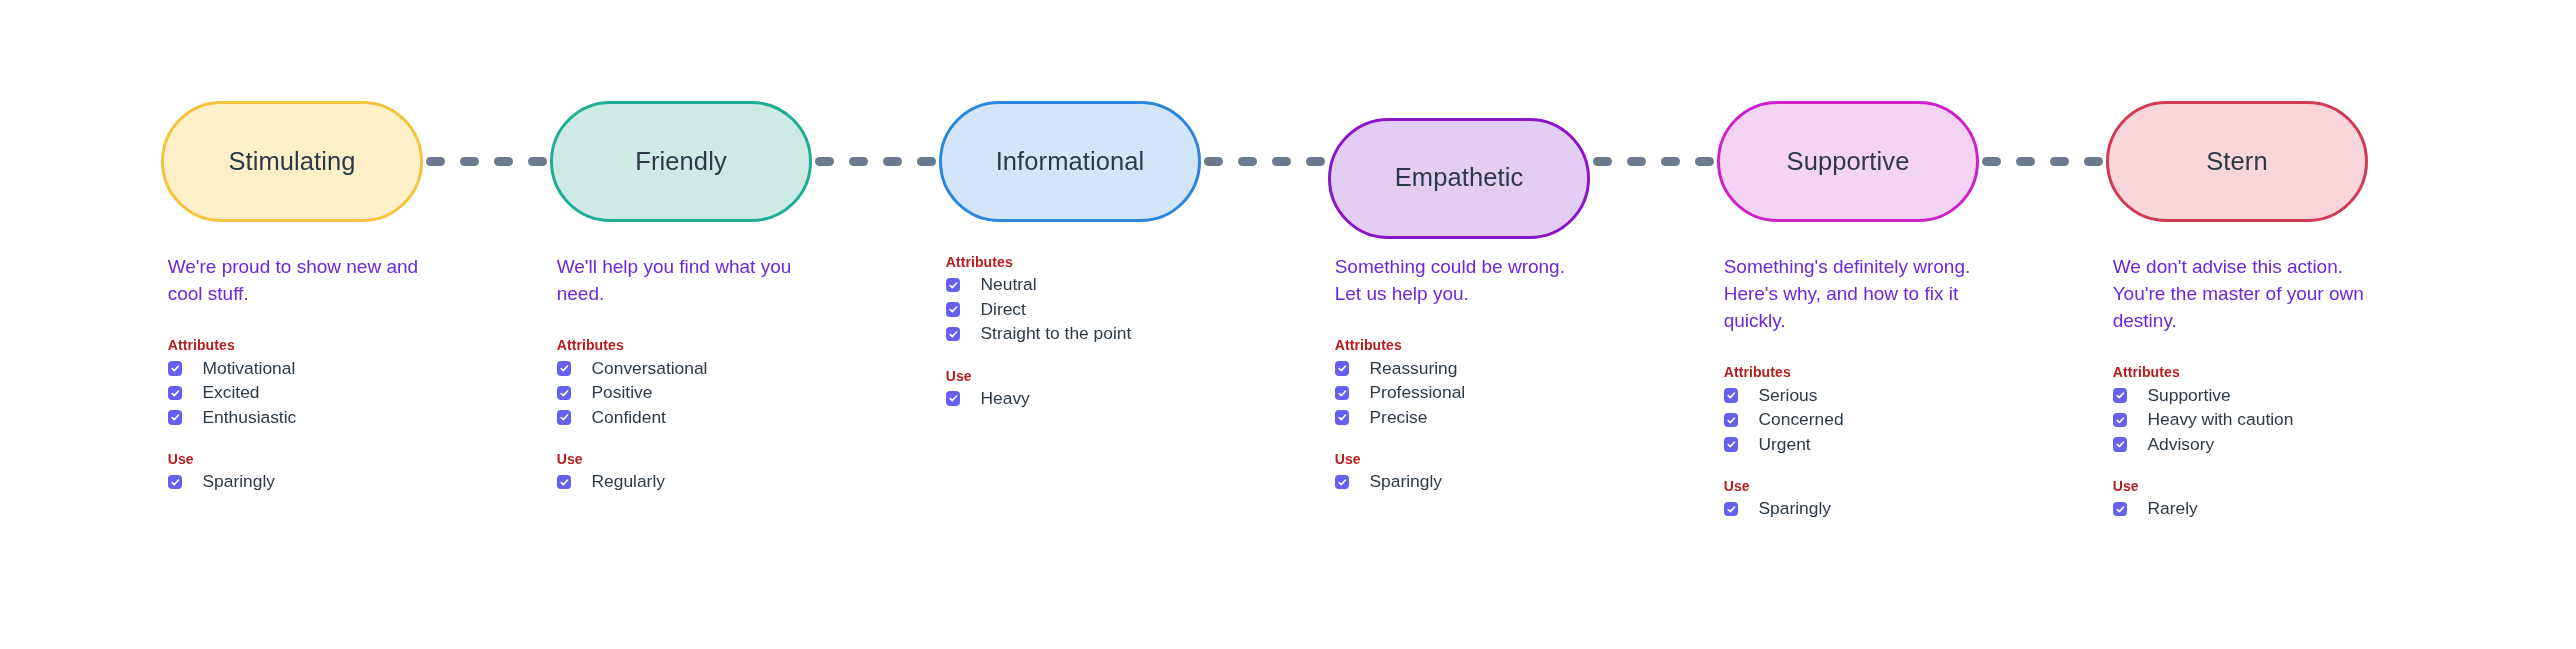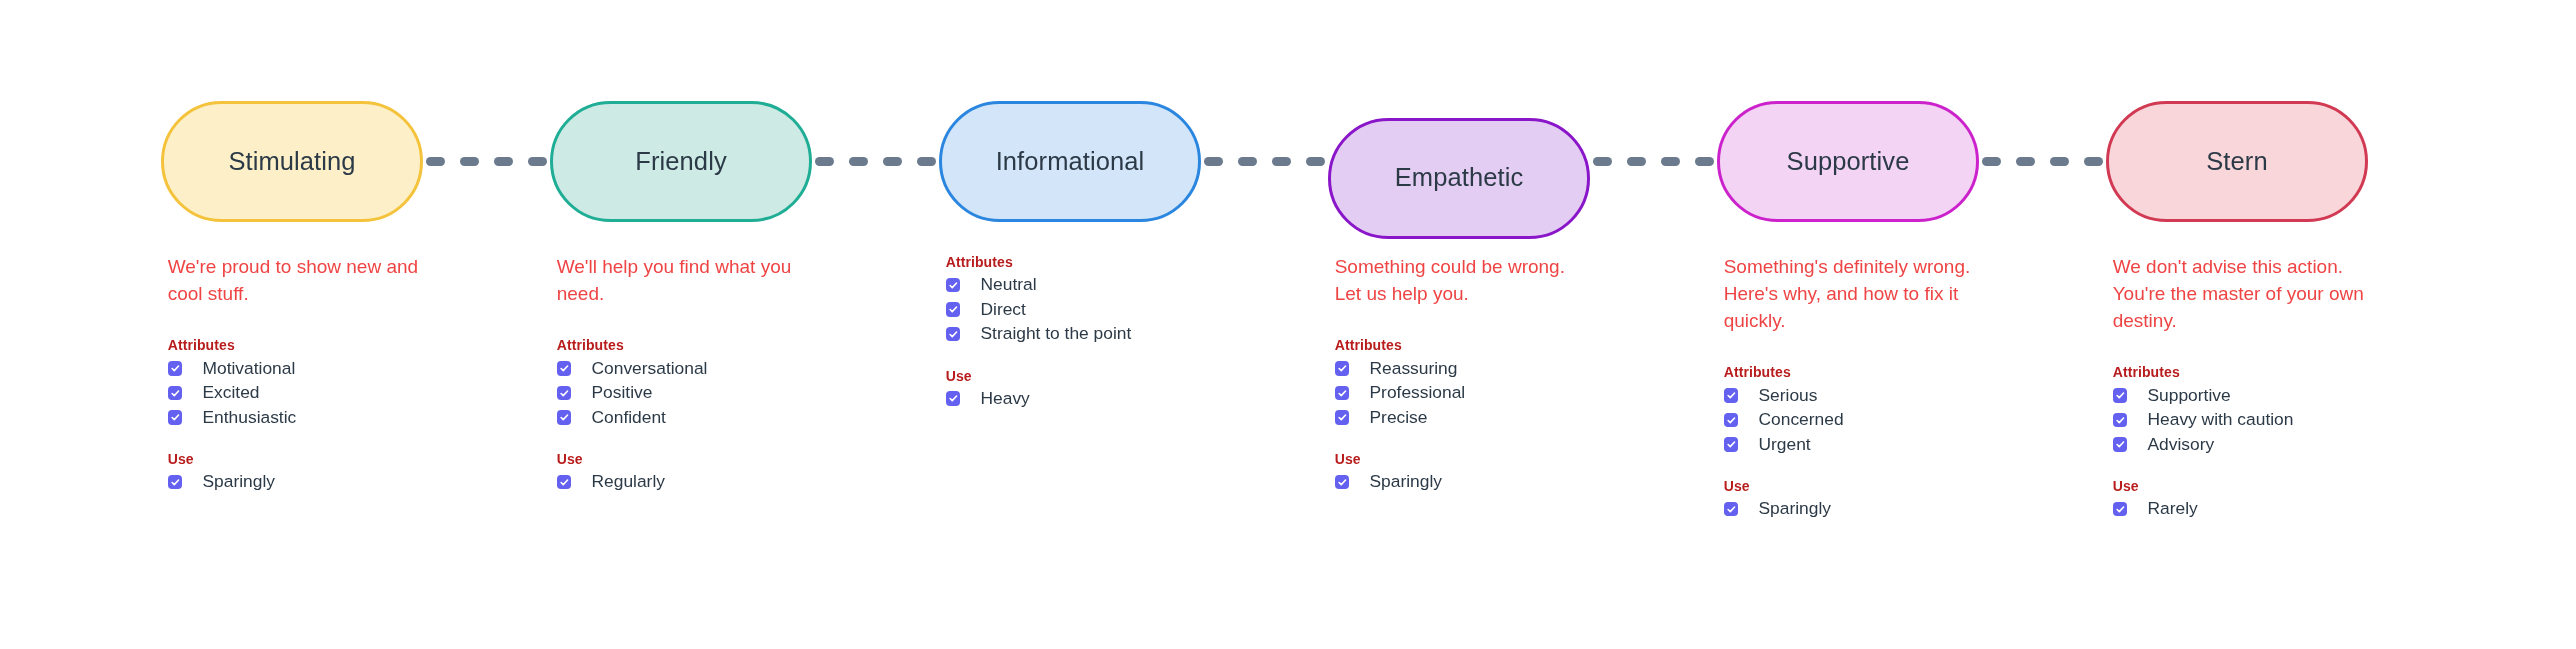--- a/index.html
+++ b/index.html
@@ -93,21 +93,21 @@
     width: 262px;
     flex: 0 0 auto;
     margin-right: 127px;
     box-sizing: border-box;
   }
   .col:last-child { margin-right: 4px; }
 
   .desc {
     font-size: 19px;
     line-height: 1.42;
-    color: #ef4444;
+    color: #6d28d9;
     margin: 0 0 29.5px 0;
     padding-left: 6.7px;
     max-width: 268px;
   }
 
   .group-title {
     font-size: 14px;
     font-weight: bold;
     color: #b91c1c;
     margin: 0 0 5.4px 0;

